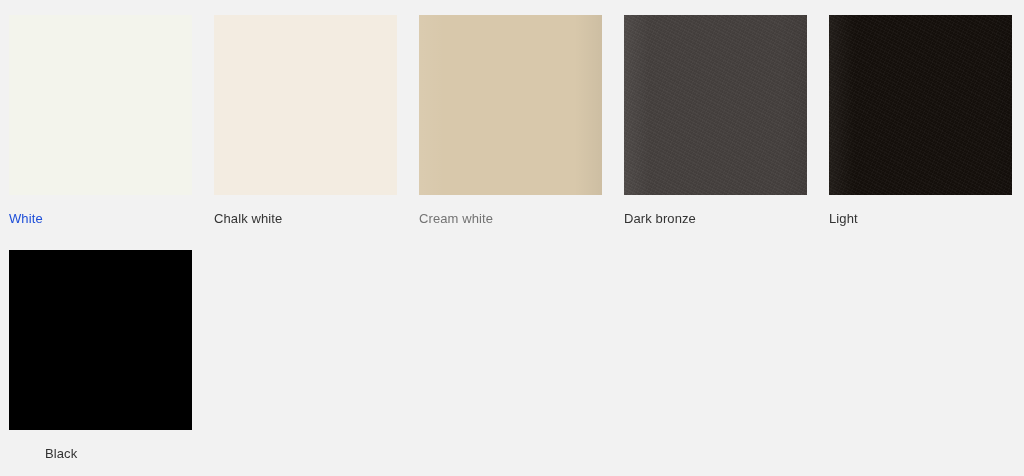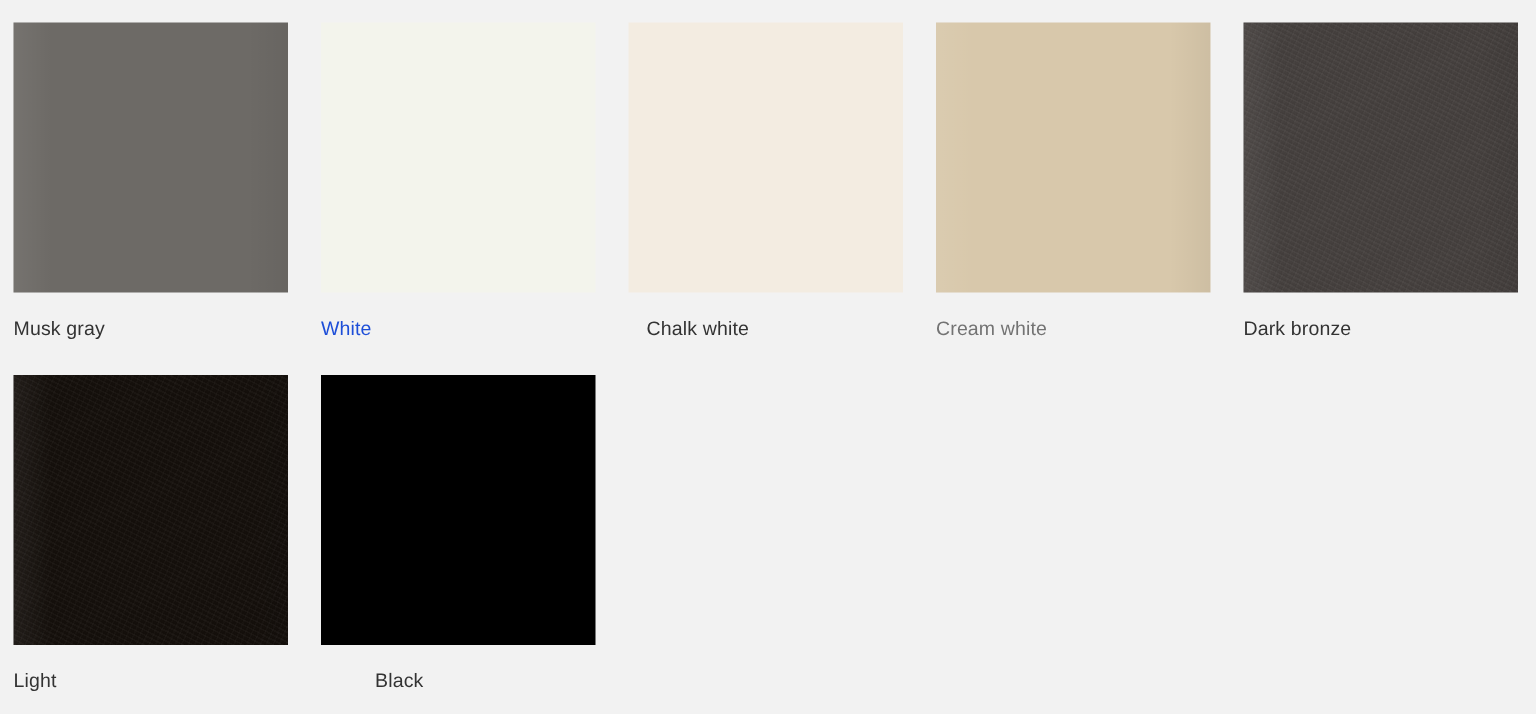--- a/index.html
+++ b/index.html
@@ -93,30 +93,26 @@
     color: #333333;
     letter-spacing: 0.1px;
     white-space: nowrap;
   }
 </style>
 </head>
 <body>
 
 <div id="swatch-grid" style="background: rgb(242, 242, 242);">
     <div class="swatch-cell">
-      <div class="swatch-chip shaded" style="background-color: rgb(109, 106, 102);"></div>
-      <div class="swatch-label" style="color: rgb(51, 51, 51);">Musk gray</div>
-    </div>
-    <div class="swatch-cell">
       <div class="swatch-chip" style="background-color: rgb(243, 244, 236);"></div>
       <div class="swatch-label" style="color: #1d4ed8;">White</div>
     </div>
     <div class="swatch-cell">
       <div class="swatch-chip" style="background-color: rgb(243, 236, 225);"></div>
-      <div class="swatch-label" style="color: rgb(51, 51, 51); margin-left: 12px;">Chalk white</div>
+      <div class="swatch-label" style="color: rgb(51, 51, 51);">Chalk white</div>
     </div>
     <div class="swatch-cell">
       <div class="swatch-chip shaded" style="background-color: rgb(216, 200, 171);"></div>
       <div class="swatch-label" style="color: #737373;">Cream white</div>
     </div>
     <div class="swatch-cell">
       <div class="swatch-chip textured shaded" style="background-color: rgb(69, 64, 62);"></div>
       <div class="swatch-label" style="color: rgb(51, 51, 51);">Dark bronze</div>
     </div>
     <div class="swatch-cell">

